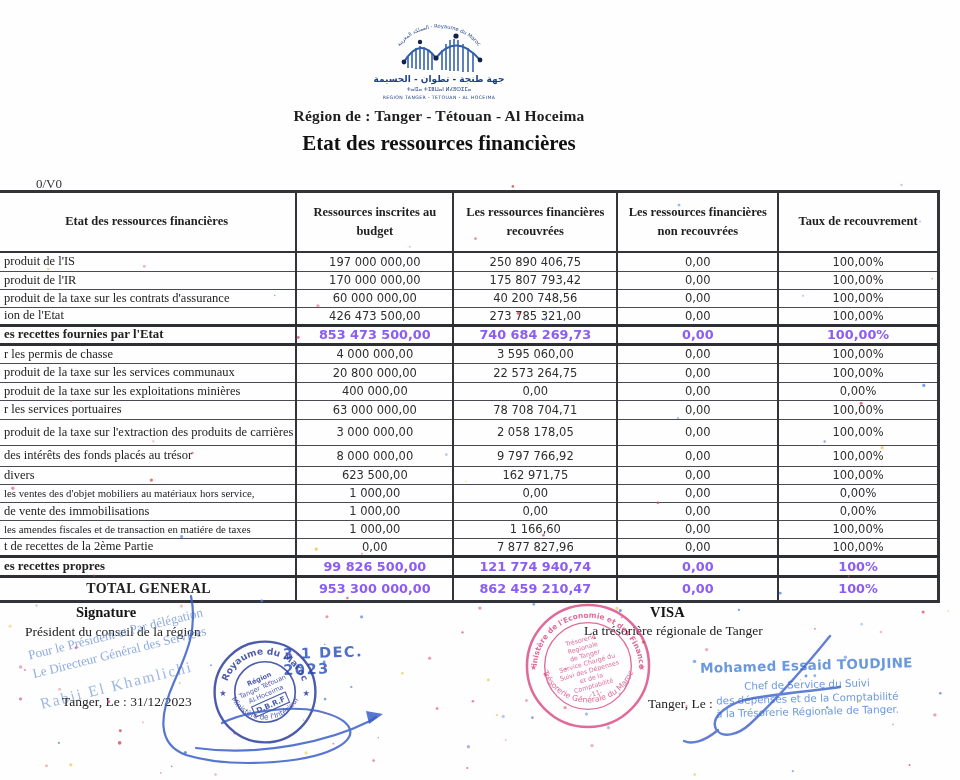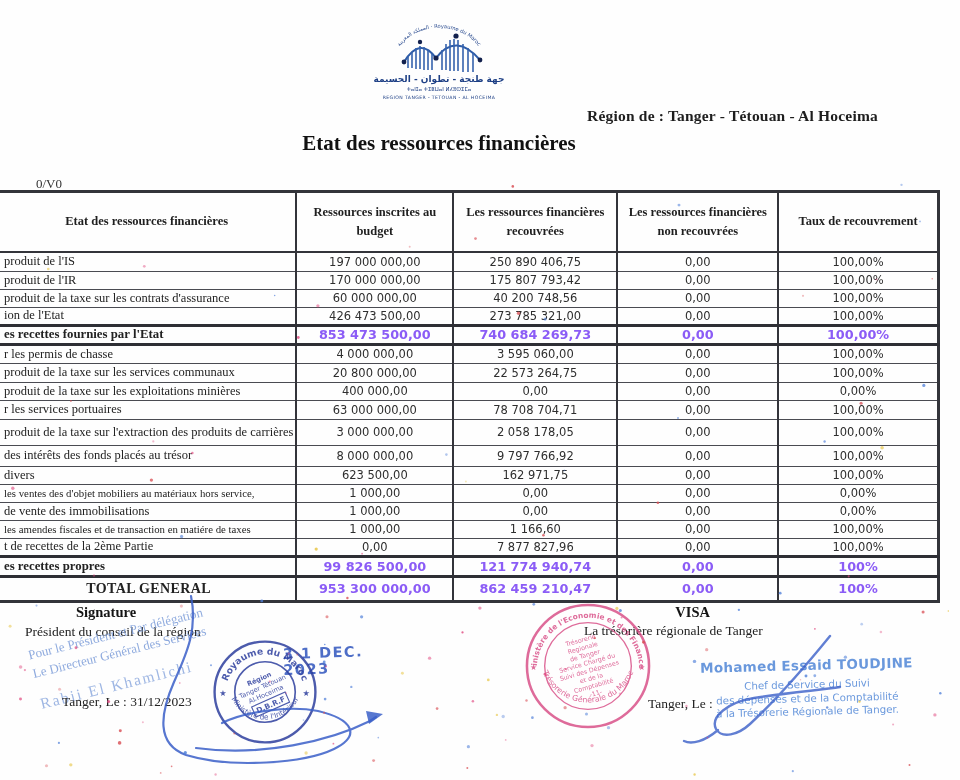--- a/index.html
+++ b/index.html
@@ -1,20 +1,20 @@
 <!DOCTYPE html>
 <html><head>
 <meta charset="utf-8">
 <style>
   html,body{margin:0;padding:0;background:#ffffff;}
   .page{position:relative;width:960px;height:780px;background:#fefefe;overflow:hidden;
         font-family:"Liberation Serif", serif;color:#262626;}
   .abs{position:absolute;}
   
-  .region-line{top:107px;left:0;width:878px;text-align:right;font-weight:bold;font-size:15.5px;color:#1e1e1e;letter-spacing:.2px;}
+  .region-line{top:107px;left:0;width:878px;text-align:center;font-weight:bold;font-size:15.5px;color:#1e1e1e;letter-spacing:.2px;}
   .doc-title{top:131px;left:0;width:878px;text-align:center;font-weight:bold;font-size:21px;color:#111;}
   .ref-code{top:176px;left:0;font-size:13px;color:#333;padding-left:36px;}
   
   table.fin{position:absolute;top:190px;left:-4px;border-collapse:collapse;table-layout:fixed;
             border-top:3px solid #33343a;border-right:3px solid #33343a;border-bottom:3px solid #33343a;}
   table.fin td,table.fin th{border:1px solid #4a4b52;overflow:hidden;white-space:nowrap;}
   table.fin th{border-bottom:2.5px solid #33343a;border-left:2px solid #33343a;border-right:2px solid #33343a;
                font-size:12.5px;font-weight:bold;color:#1f1f1f;height:58px;white-space:normal;line-height:1.55;padding:0 8px;}
   table.fin td{font-family:"DejaVu Sans", sans-serif;font-size:11.5px;color:#2e2e2e;text-align:center;padding:0 2px;
                border-left:2px solid #33343a;border-right:2px solid #33343a;}
@@ -266,21 +266,21 @@
       <g transform="rotate(-24 60 60)" text-anchor="middle">
         <text x="60" y="47" font-size="7.2" font-weight="bold">Région</text>
         <text x="60" y="56" font-size="7.2">Tanger Tétouan</text>
         <text x="60" y="65" font-size="7.2">Al Hoceima</text>
         <rect x="40" y="69" width="40" height="12" fill="none" stroke="#2e3f9e" stroke-width="1.2"></rect>
         <text x="60" y="78" font-size="8" font-weight="bold">D.B.R.F</text>
       </g>
     </g>
   </svg>
 
-  <div class="abs sig-head" style="top:604px;left:650px;width:60px;text-align:right;">VISA</div>
+  <div class="abs sig-head" style="top:604px;left:650px;width:60px;text-align:left;">VISA</div>
   <div class="abs sig-sub" style="top:623px;left:584px;text-align:center;">La trésorière régionale de Tanger</div>
   <div class="abs date-line" style="top:696px;left:648px;">Tanger, Le :</div>
 
   <div class="abs officer-stamp">
     <div class="l1">Mohamed Essaid TOUDJINE</div>
     <div class="l2">Chef de Service du Suivi</div>
     <div class="l2" style="margin-top:1px">des dépenses et de la Comptabilité</div>
     <div class="l2" style="margin-top:1px">à la Trésorerie Régionale de Tanger.</div>
   </div>
 

